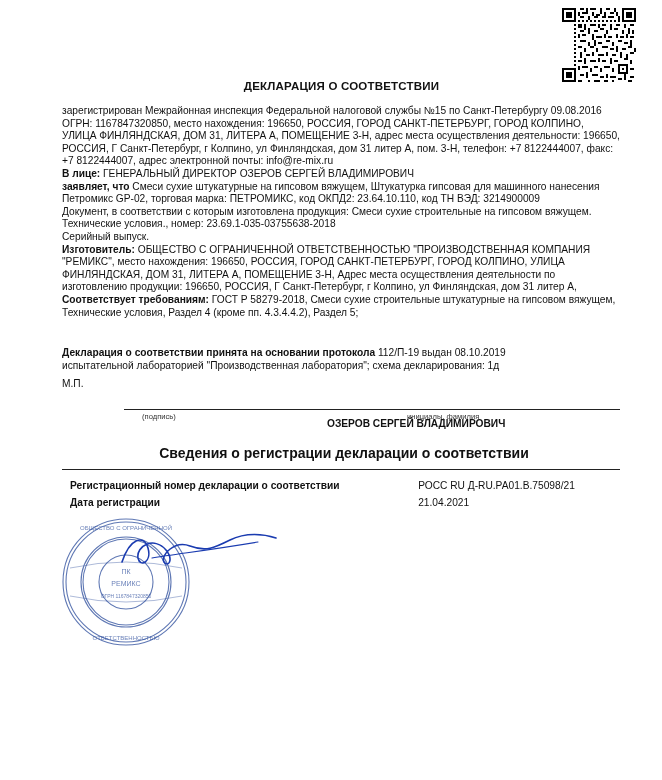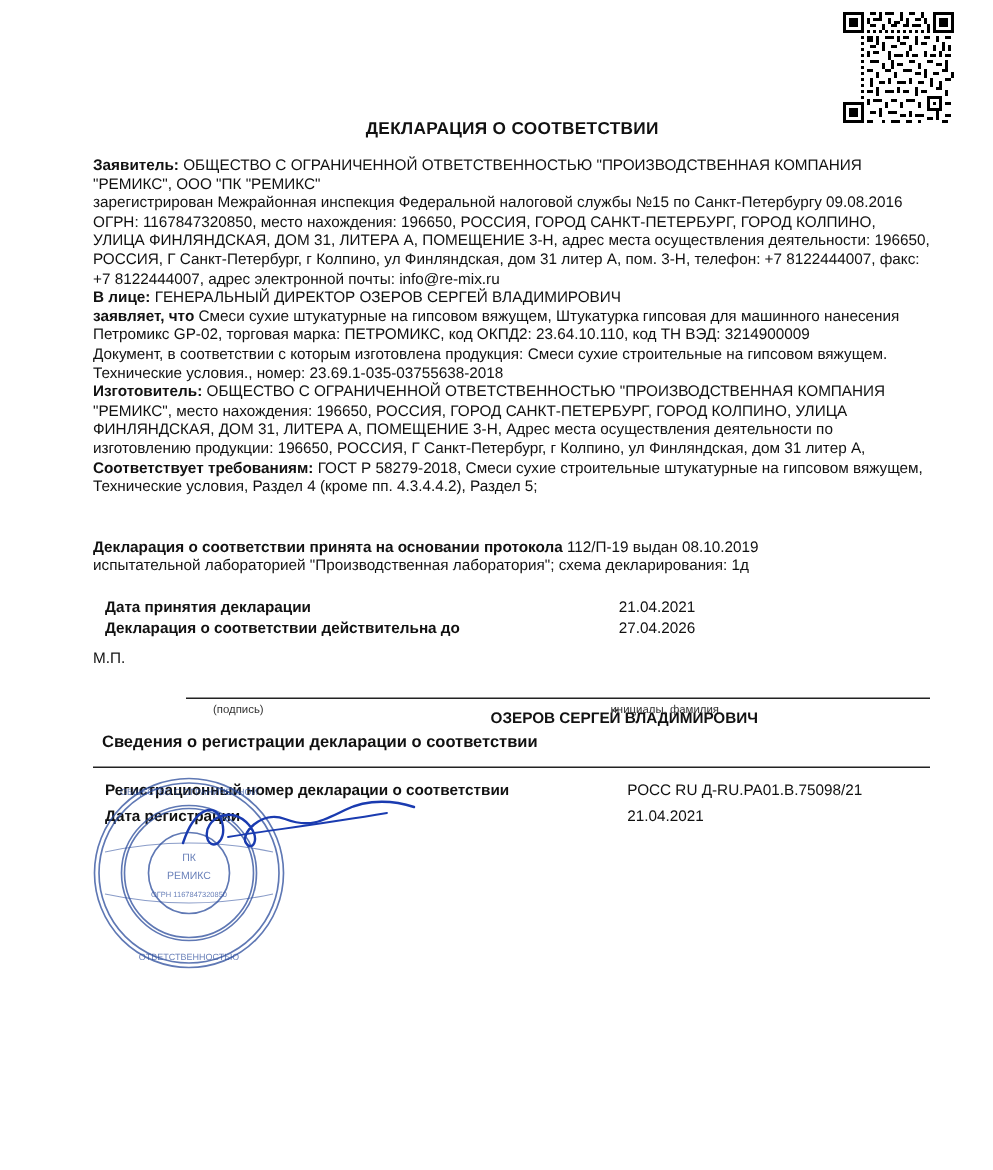--- a/index.html
+++ b/index.html
@@ -100,24 +100,25 @@
   }
   .sig-name-caption {
     position: absolute;
     left: 345px;
     top: 24px;
     font-size: 7.6px;
     color: #333;
   }
 
   .svedenia {
-    margin-top: 10px;
+    margin-top: 24px;
     font-weight: bold;
-    font-size: 11px;
+    font-size: 14px;
     padding-left: 6px;
+    text-align: center;
   }
 
   .reg-line {
     margin-top: 10px;
     border-bottom: 1px solid #222;
     width: 100%;
   }
   .reg-tbl {
     margin-top: 8px;
     width: 100%;
@@ -312,68 +313,53 @@
         <rect x="25" y="36" width="1" height="1"></rect>
           <rect x="33" y="36" width="2" height="1"></rect>
       </g>
     </svg>
   </div>
 
   <div class="title">ДЕКЛАРАЦИЯ О СООТВЕТСТВИИ</div>
 
   <div class="body">
 
-    <div class="blk">
-      <span class="lbl">Заявитель:</span>
-      <span>ОБЩЕСТВО С ОГРАНИЧЕННОЙ ОТВЕТСТВЕННОСТЬЮ "ПРОИЗВОДСТВЕННАЯ КОМПАНИЯ "РЕМИКС", ООО "ПК "РЕМИКС"</span>
-    </div>
     <div class="blk">зарегистрирован Межрайонная инспекция Федеральной налоговой службы №15 по Санкт-Петербургу 09.08.2016 ОГРН: 1167847320850, место нахождения: 196650, РОССИЯ, ГОРОД САНКТ-ПЕТЕРБУРГ, ГОРОД КОЛПИНО, УЛИЦА ФИНЛЯНДСКАЯ, ДОМ 31, ЛИТЕРА  А, ПОМЕЩЕНИЕ  3-Н, адрес места осуществления деятельности: 196650, РОССИЯ, Г Санкт-Петербург, г Колпино, ул Финляндская, дом 31 литер А, пом. 3-Н, телефон: +7 8122444007, факс: +7 8122444007, адрес электронной почты: info@re-mix.ru</div>
 
     <div class="blk">
       <span class="lbl">В лице:</span>
       <span>ГЕНЕРАЛЬНЫЙ ДИРЕКТОР ОЗЕРОВ СЕРГЕЙ ВЛАДИМИРОВИЧ</span>
     </div>
 
     <div class="blk sp">
       <span class="lbl">заявляет, что</span>
       <span>Смеси сухие штукатурные на гипсовом вяжущем, Штукатурка гипсовая для машинного нанесения Петромикс GP-02, торговая марка: ПЕТРОМИКС, код ОКПД2: 23.64.10.110, код ТН ВЭД:  3214900009</span>
     </div>
 
     <div class="blk sp">
       <span>Документ, в соответствии с которым изготовлена продукция:</span>
       <span>Смеси сухие строительные на гипсовом вяжущем. Технические условия., номер: 23.69.1-035-03755638-2018</span>
     </div>
+    <div class="blk">Серийный выпуск.</div>
 
     <div class="blk">
       <span class="lbl">Изготовитель:</span>
       <span>ОБЩЕСТВО С ОГРАНИЧЕННОЙ ОТВЕТСТВЕННОСТЬЮ "ПРОИЗВОДСТВЕННАЯ КОМПАНИЯ "РЕМИКС", место нахождения: 196650, РОССИЯ, ГОРОД САНКТ-ПЕТЕРБУРГ, ГОРОД КОЛПИНО, УЛИЦА ФИНЛЯНДСКАЯ, ДОМ 31, ЛИТЕРА  А, ПОМЕЩЕНИЕ  3-Н, Адрес места осуществления деятельности по изготовлению продукции: 196650, РОССИЯ, Г Санкт-Петербург, г Колпино, ул Финляндская, дом 31 литер А,</span>
     </div>
 
     <div class="blk">
       <span class="lbl">Соответствует требованиям:</span>
       <span>ГОСТ Р 58279-2018, Смеси сухие строительные штукатурные на гипсовом вяжущем, Технические условия, Раздел 4 (кроме пп.  4.3.4.4.2), Раздел 5;</span>
     </div>
 
     <div class="blk sp" style="margin-top:28px">
       <span class="bold">Декларация о соответствии принята на основании протокола</span><span> 112/П-19 выдан 08.10.2019</span>
     </div>
     <div class="blk">испытательной лабораторией "Производственная лаборатория"; схема декларирования: 1д</div>
 
-    <table class="tbl">
-      <tbody>
-          <tr>
-        <td class="k bold">Дата принятия декларации</td>
-        <td class="v">21.04.2021</td>
-      </tr>
-      <tr>
-        <td class="k bold">Декларация о соответствии действительна до</td>
-        <td class="v">27.04.2026</td>
-      </tr>
-    </tbody>
-      </table>
 
     <div class="mp">М.П.</div>
 
     <div class="sigrow">
       <div class="sig-line"></div>
       <div class="sig-caption">(подпись)</div>
       <div class="sig-name">ОЗЕРОВ СЕРГЕЙ ВЛАДИМИРОВИЧ</div>
       <div class="sig-name-caption">инициалы, фамилия</div>
     </div>
 

